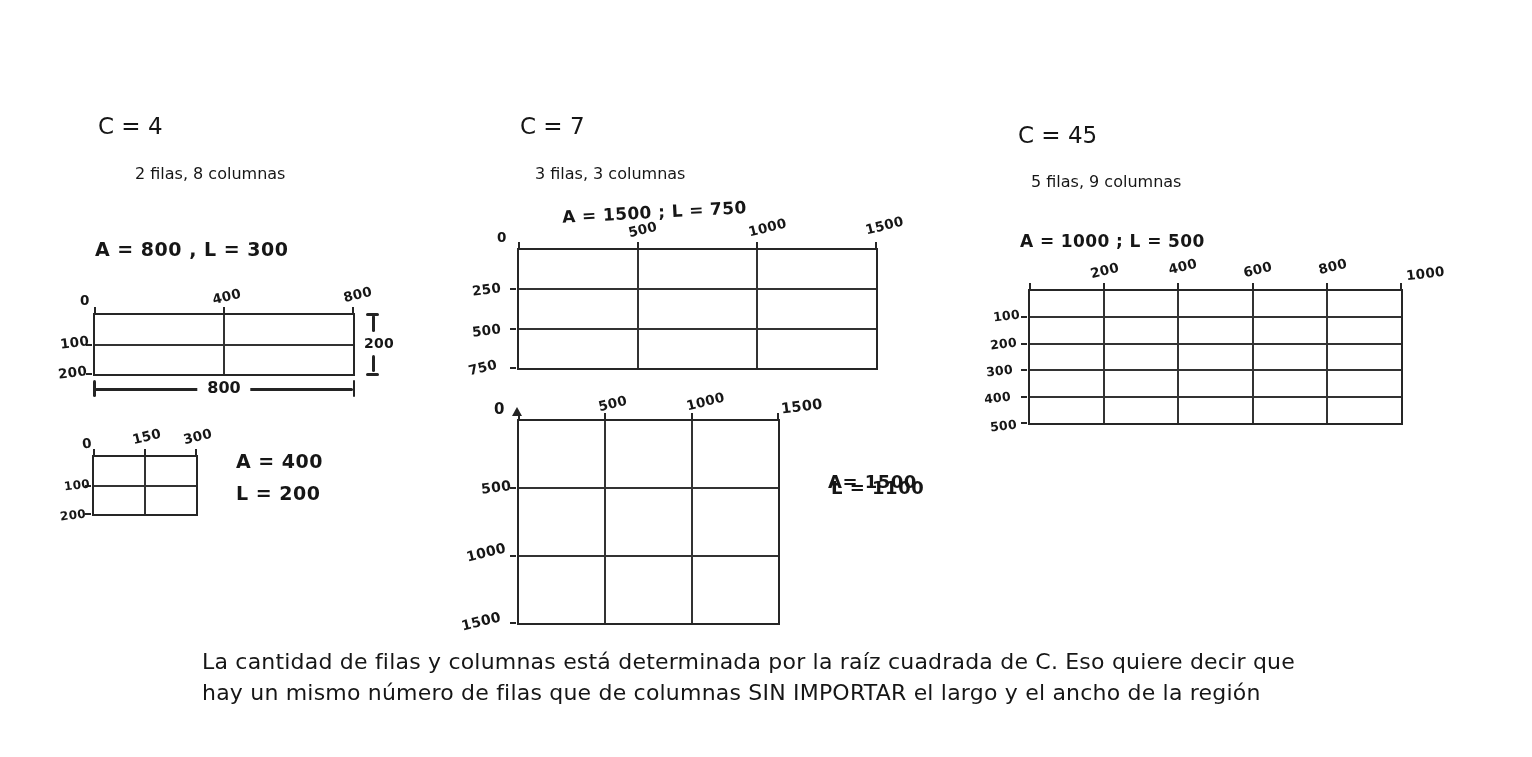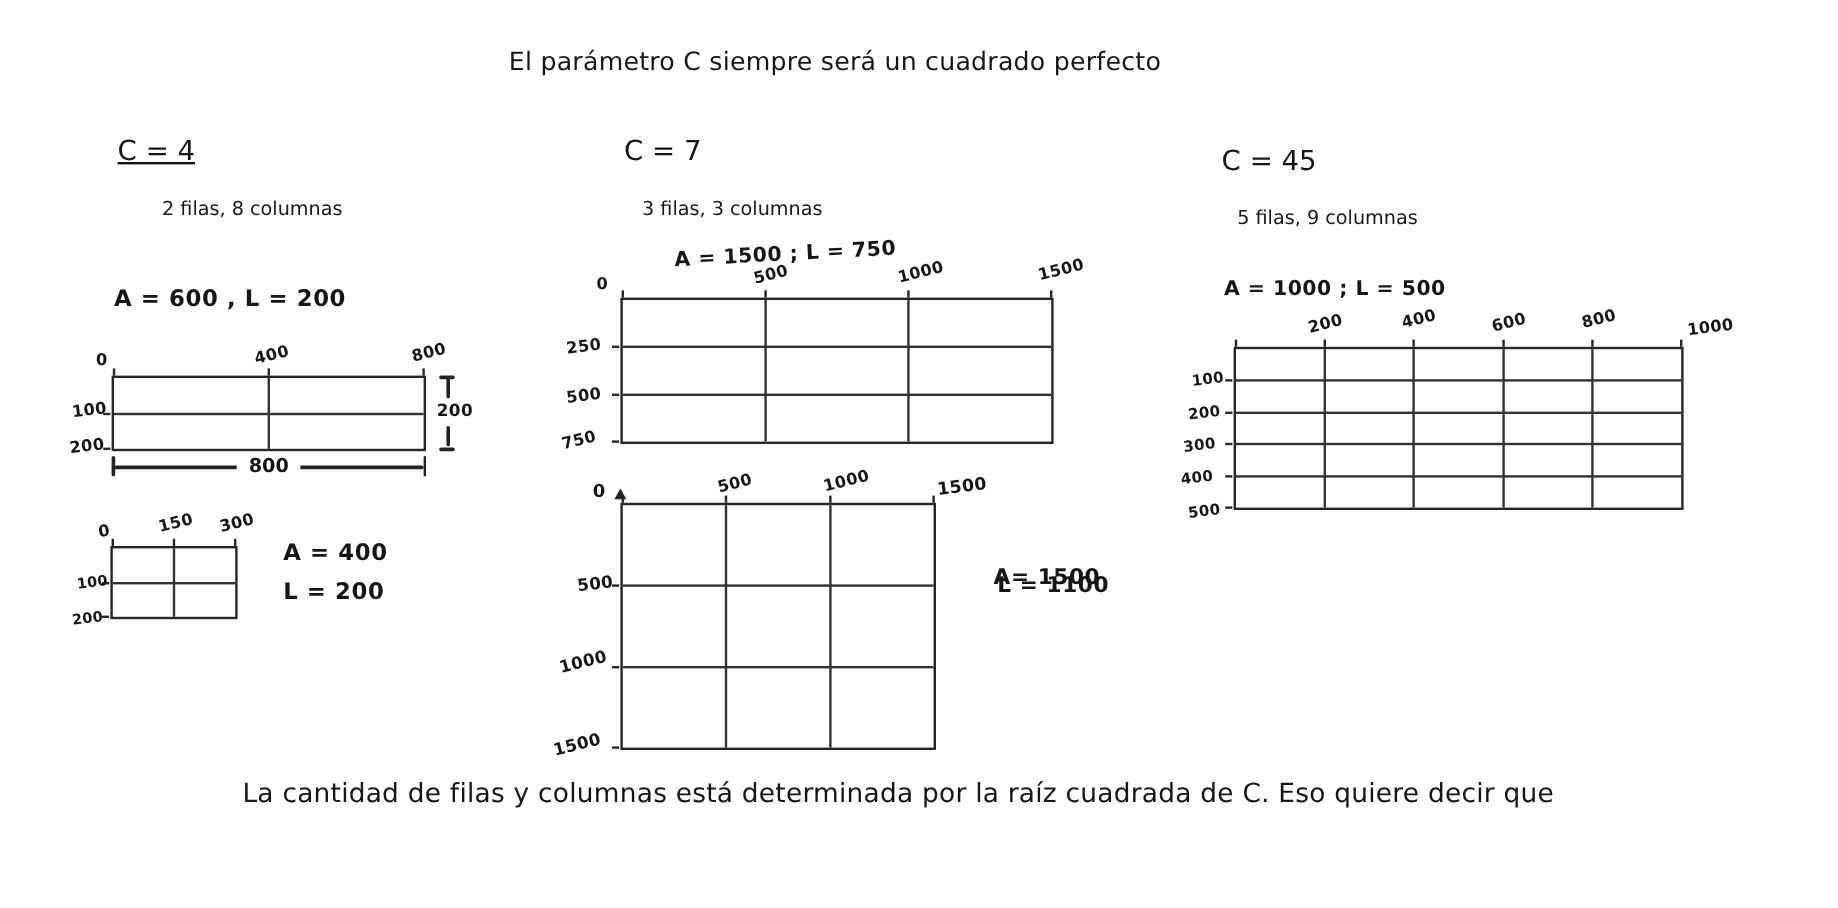--- a/index.html
+++ b/index.html
@@ -31,25 +31,24 @@
   .wlabel{position:absolute;left:50%;top:-2px;transform:translateX(-50%);
     background:#fff;padding:0 10px;font-size:16px;font-weight:700;}
   .arrow-up{position:absolute;width:0;height:0;border-left:5px solid transparent;
     border-right:5px solid transparent;border-bottom:9px solid #242424;}
 </style>
 </head>
 <body>
 
 <div class="canvas">
 
-  <div class="t title" style="left:424px;top:39px;">El parámetro C siempre será un cuadrado perfecto</div>
 
-  <div class="t heading" style="left:98px;top:113px;text-decoration:underline;">C = 4</div>
+  <div class="t heading" style="left:98px;top:113px;">C = 4</div>
   <div class="t sub" style="left:135px;top:164px;">2 filas, 8 columnas</div>
-  <div class="t params" style="left:95px;top:238px;">A = 600 ,   L = 200</div>
+  <div class="t params" style="left:95px;top:238px;">A = 800 ,   L = 300</div>
 
   <div class="grid" style="left:93px;top:313px;width:262px;height:63px;">
       <div class="gv" style="left: 50%;"></div>
       <div class="gh" style="top: 50%;"></div>
       <div class="tk-t" style="left: 0%;"></div>
       <div class="tk-t" style="left: 50%;"></div>
       <div class="tk-t" style="left: 100%;"></div>
       <div class="tk-l" style="top: 50%;"></div>
       <div class="tk-l" style="top: 100%;"></div>
     </div>
@@ -170,14 +169,15 @@
   <span class="num tilt" style="left:1243px;top:261px;">600</span>
   <span class="num tilt" style="left:1318px;top:258px;">800</span>
   <span class="num tilt-s" style="left:1406px;top:265px;">1000</span>
   <span class="num tilt-s" style="left:993px;top:308px;font-size:12.5px;">100</span>
   <span class="num tilt-s" style="left:990px;top:336px;font-size:12.5px;">200</span>
   <span class="num tilt-s" style="left:986px;top:363px;font-size:12.5px;">300</span>
   <span class="num tilt-s" style="left:984px;top:390px;font-size:12.5px;">400</span>
   <span class="num tilt-s" style="left:990px;top:418px;font-size:12.5px;">500</span>
 
   <div class="t footer" style="left:202px;top:646px;text-align:center;">La cantidad de filas y columnas está determinada por la raíz cuadrada de C. Eso quiere decir que</div>
+  <div class="t footer" style="left:202px;top:677px;">hay un mismo número de filas que de columnas SIN IMPORTAR el largo y el ancho de la región</div>
 
 </div>
 
 </body></html>

